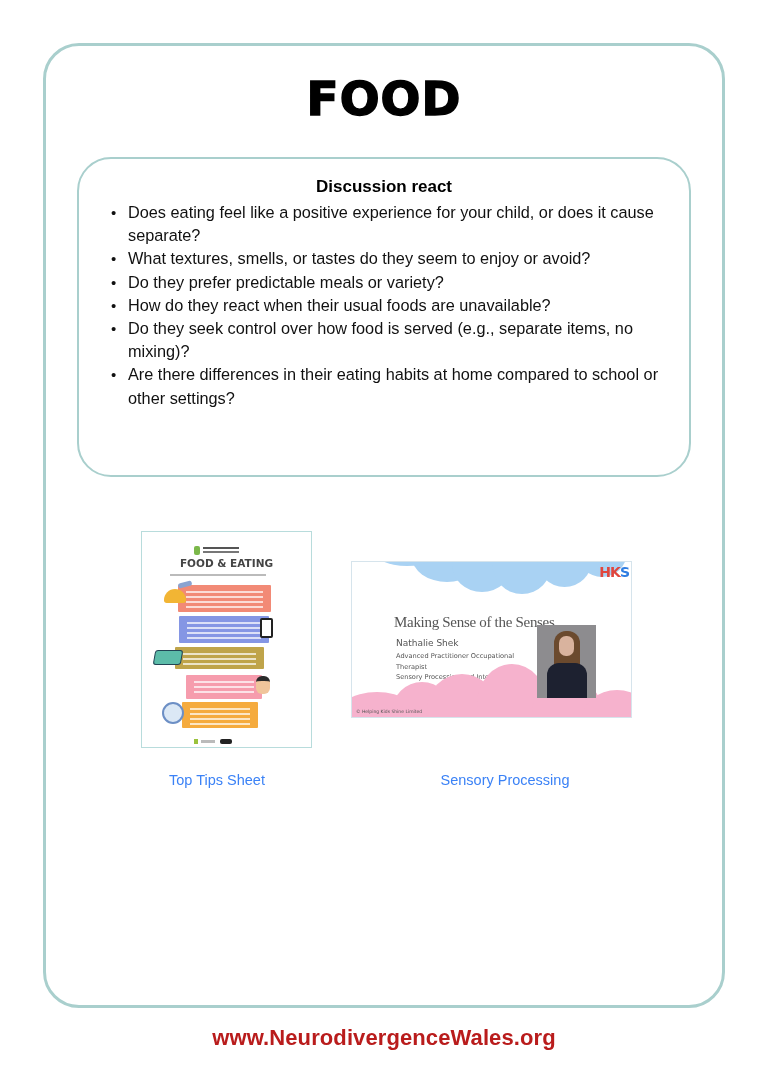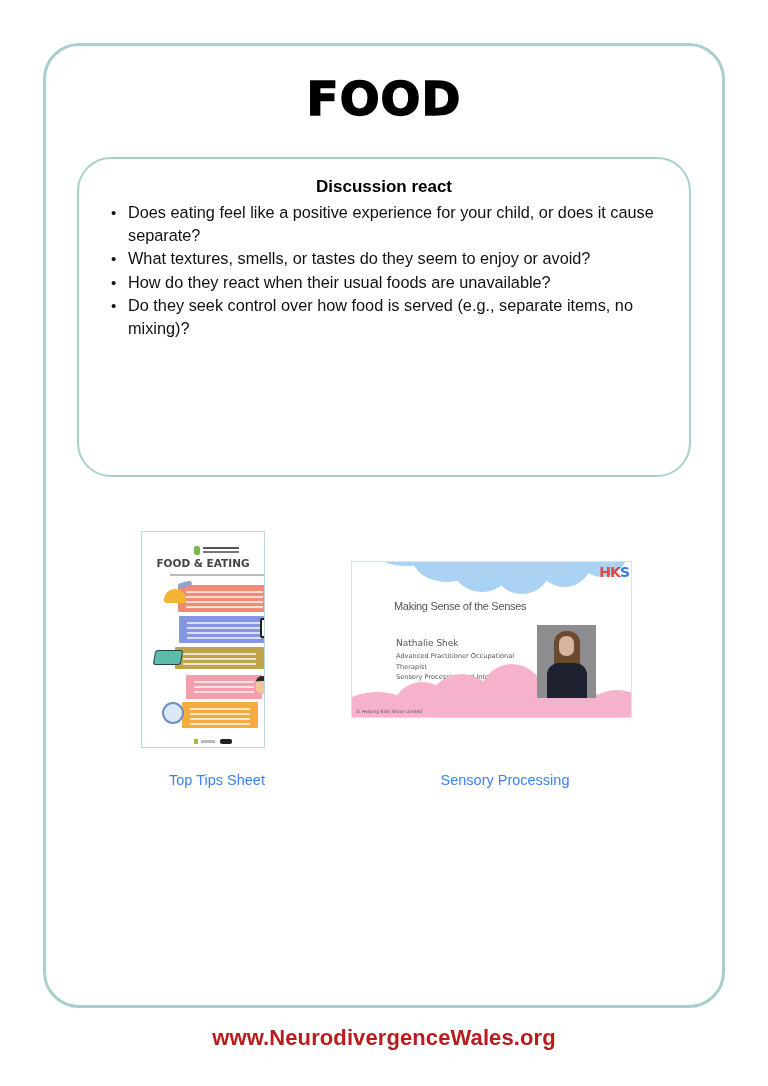--- a/index.html
+++ b/index.html
@@ -30,21 +30,21 @@
     }
     .discussion-list li {
       position: relative; padding-left: 20px; font-size: 16.3px; line-height: 23.2px; color: #111;
     }
     .discussion-list li::before {
       content: "•"; position: absolute; left: 3px; top: 0; font-size: 15px;
     }
 
     
     .tips-thumb {
-      position: absolute; left: 141px; top: 531px; width: 124px; height: 217px;
+      position: absolute; left: 141px; top: 531px; width: 171px; height: 217px;
       border: 1px solid #b8dcdc; background: #fff; overflow: hidden;
     }
     .tips-logo { position: absolute; left: 52px; top: 14px; width: 48px; height: 10px; }
     .tips-logo .dot { position: absolute; left: 0; top: 0; width: 6px; height: 9px; background: #7bb84a; border-radius: 2px; }
     .tips-logo .txt { position: absolute; left: 9px; top: 1px; width: 36px; height: 2px; background: #555; box-shadow: 0 4px 0 #777; }
     .tips-title {
       position: absolute; left: 0; right: 0; top: 25px; text-align: center;
       font-family: "DejaVu Sans", sans-serif; font-weight: bold; font-size: 10.5px; color: #444;
     }
     .tips-sub { position: absolute; left: 28px; top: 42px; width: 96px; height: 2px; background: #bbb; }
@@ -74,22 +74,22 @@
     }
     .cloud { position: absolute; border-radius: 50%; }
     .cloud.blue { background: #a9d2f3; }
     .cloud.pink { background: #f6b2cd; }
     .wb-logo {
       position: absolute; right: 2px; top: 2px; font-family: "DejaVu Sans", sans-serif;
       font-weight: bold; font-size: 14px; color: #e0463d; letter-spacing: -1px;
     }
     .wb-logo span { color: #2f7de1; }
     .wb-title {
-      position: absolute; left: 42px; top: 38px; font-family: Liberation Sans, sans-serif;
-      font-size: 11px; color: #555; letter-spacing: -0.3px;
+      position: absolute; left: 42px; top: 52px; font-family: Liberation Serif, serif;
+      font-size: 15px; color: #555; letter-spacing: -0.3px;
     }
     .wb-name { position: absolute; left: 44px; top: 76px; font-family: "DejaVu Sans", sans-serif; font-size: 9px; color: #555; }
     .wb-role { position: absolute; left: 44px; top: 89px; width: 140px; font-family: "DejaVu Sans", sans-serif; font-size: 6.6px; line-height: 10.5px; color: #555; }
     .wb-photo { position: absolute; left: 185px; top: 63px; width: 59px; height: 73px; background: #8d8c8f; overflow: hidden; }
     .wb-photo .hair { position: absolute; left: 17px; top: 6px; width: 26px; height: 40px; background: #6b4a2e; border-radius: 12px 12px 6px 6px; }
     .wb-photo .face { position: absolute; left: 22px; top: 11px; width: 15px; height: 20px; background: #d9b39e; border-radius: 7px; }
     .wb-photo .body { position: absolute; left: 10px; top: 38px; width: 40px; height: 40px; background: #1d2130; border-radius: 12px 12px 0 0; }
     .wb-copy { position: absolute; left: 4px; top: 147px; font-family: "DejaVu Sans", sans-serif; font-size: 4.5px; color: #555; }
 
     .caption {
@@ -108,22 +108,24 @@
 
 <div class="outer-card"></div>
 
 <h1 class="page-title">FOOD</h1>
 
 <div class="discussion-box"></div>
 <div class="discussion-heading">Discussion react</div>
 <ul class="discussion-list">
   <li>Does eating feel like a positive experience for your child, or does it cause separate?</li>
   <li>What textures, smells, or tastes do they seem to enjoy or avoid?</li>
+  <li>Do they prefer predictable meals or variety?</li>
   <li>How do they react when their usual foods are unavailable?</li>
   <li>Do they seek control over how food is served (e.g., separate items, no mixing)?</li>
+  <li>Are there differences in their eating habits at home compared to school or other settings?</li>
 </ul>
 
 <div class="tips-thumb">
   <div class="tips-logo">
       <div class="dot"></div>
       <div class="txt"></div>
     </div>
   <div class="tips-title">FOOD &amp; EATING</div>
   <div class="tips-sub"></div>
 

